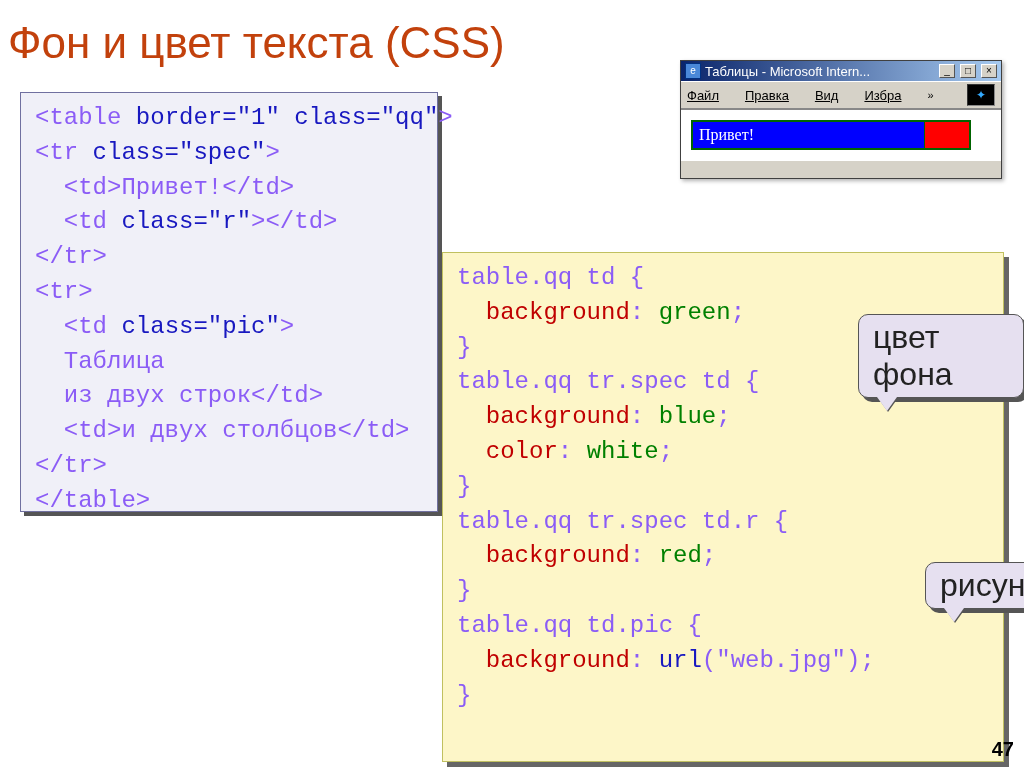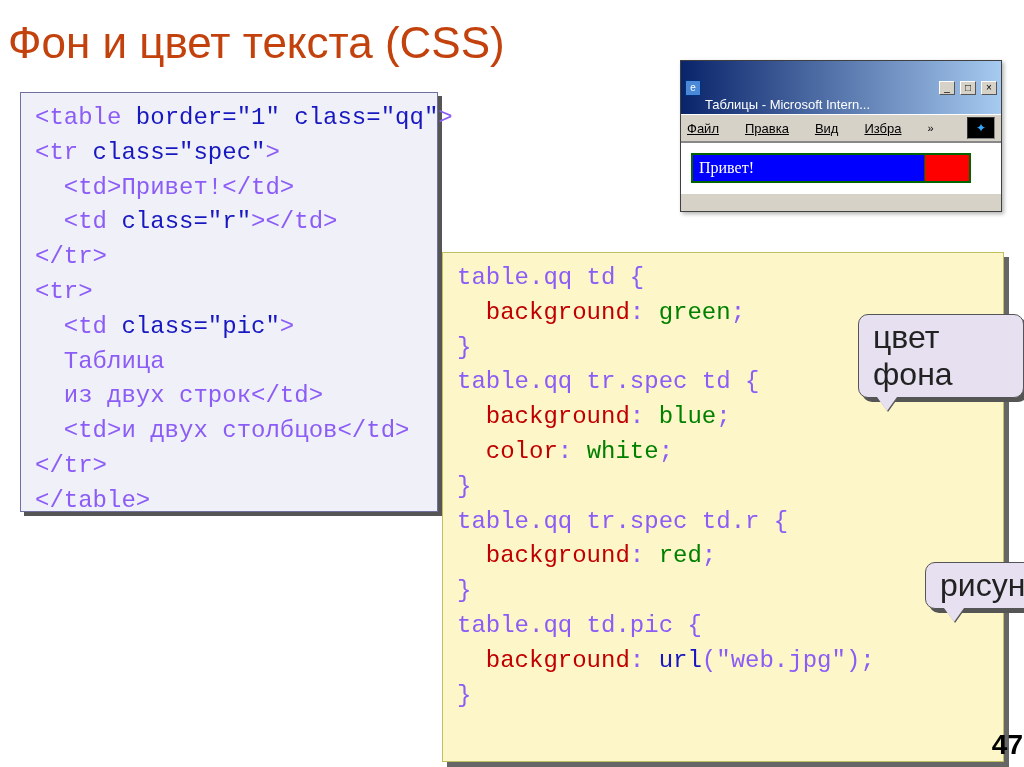--- a/index.html
+++ b/index.html
@@ -97,21 +97,21 @@
     gap: 4px;
   }
   .ie-title .ie-icon {
     width: 16px; height: 16px;
     background: #4a88d8;
     border: 1px solid #003080;
     font-size: 10px;
     text-align: center;
     line-height: 14px;
   }
-  .ie-title .ie-text { flex: 1; font-size: 13px; margin-top: 34px; }
+  .ie-title .ie-text { flex: 1; font-size: 13px; }
   .ie-title .wbtn {
     width: 16px; height: 14px;
     background: #d6d2c8;
     border: 1px solid #fff;
     border-right-color: #555; border-bottom-color: #555;
     font-size: 10px;
     text-align: center;
     line-height: 12px;
     color: #000;
     margin-left: 1px;
@@ -162,23 +162,23 @@
     position: relative;
   }
   .ie-status {
     height: 18px;
     background: #d6d2c8;
     border-top: 1px solid #fff;
   }
 
   .page-num {
     position: absolute;
-    right: 1px;
+    right: 10px;
     bottom: 6px;
-    font-size: 28px;
+    font-size: 20px;
     font-weight: bold;
     color: #000;
   }
 </style>
 </head>
 <body>
 
 <h1 class="slide-title">Фон и цвет текста (CSS)</h1>
 
 <div class="code-box code-html"><span class="t-black">&lt;table </span><span class="t-blue">border="1"</span><span class="t-blue"> class="qq"</span><span class="t-black">&gt;</span>

